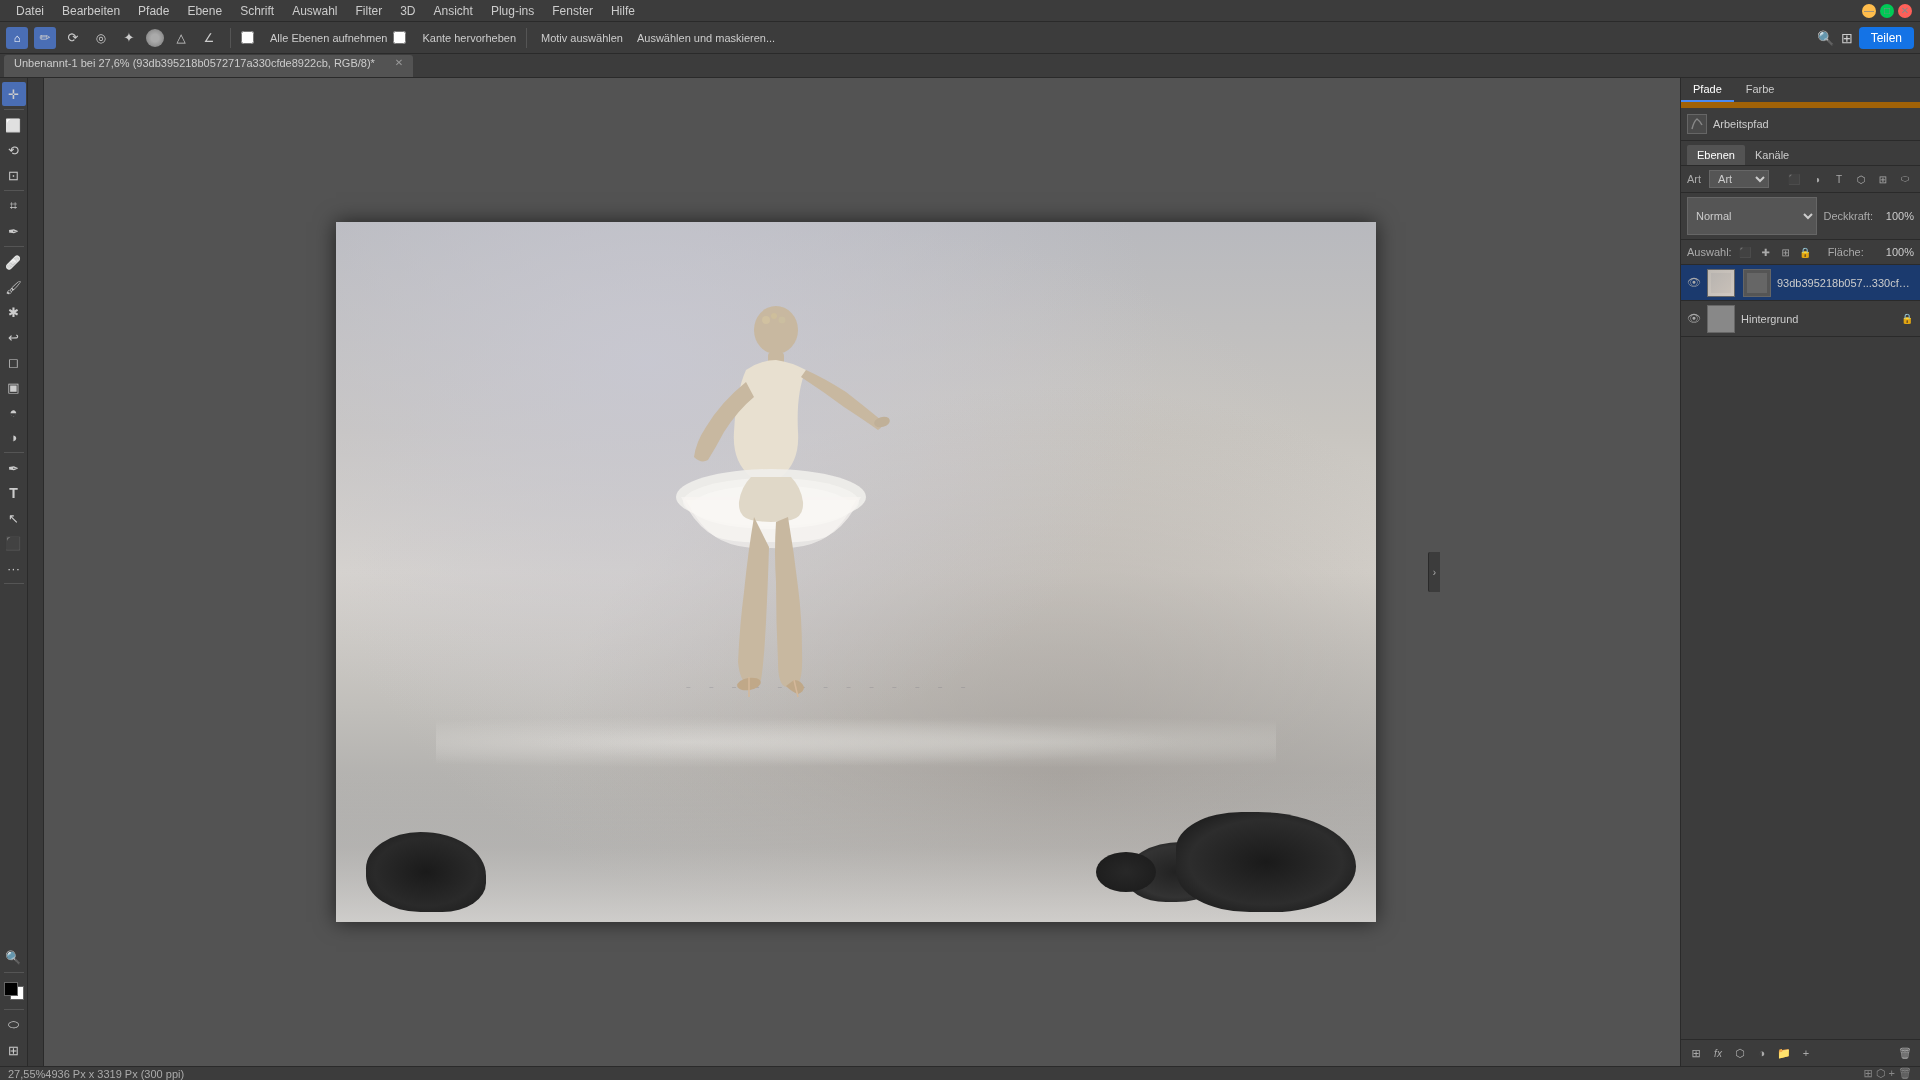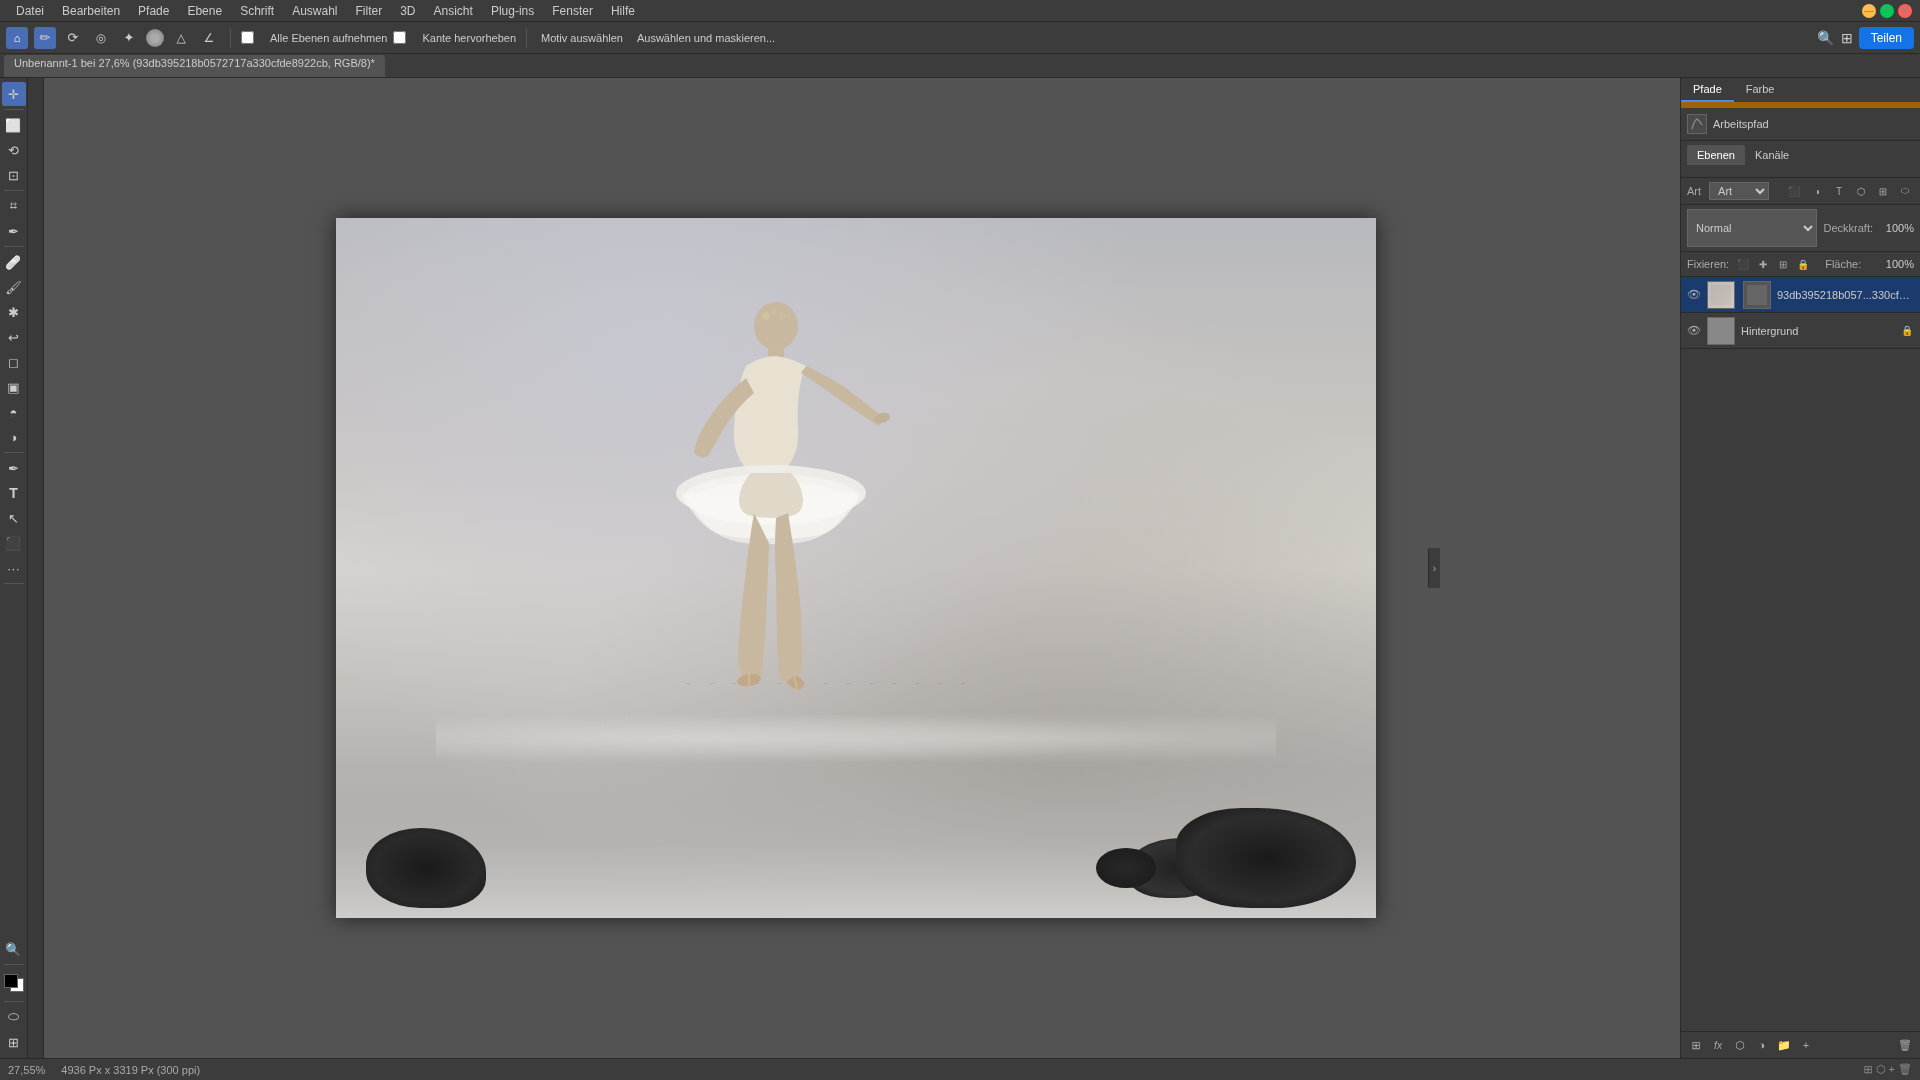--- a/index.html
+++ b/index.html
@@ -125,21 +125,20 @@
       background: #535353;
       color: #ccc;
       padding: 2px 10px;
       font-size: 11px;
       border-radius: 3px 3px 0 0;
       display: flex;
       align-items: flex-start;
       gap: 20px;
       cursor: pointer;
       height: 22px;
-      flex-direction: column;
     }
     .tab .tab-close {
       color: #999;
       font-size: 10px;
       cursor: pointer;
     }
 
     
     #main {
       display: flex;
@@ -261,21 +260,21 @@
     
     #layers-section {
       flex: 1;
       display: flex;
       flex-direction: column;
     }
     #layers-tabs {
       display: flex;
       background: #3c3c3c;
       border-bottom: 1px solid #2a2a2a;
-      padding: 4px 6px 12px;
+      padding: 4px 6px 0;
     }
     .layers-tab {
       padding: 4px 10px;
       font-size: 11px;
       color: #ccc;
       cursor: pointer;
       border-radius: 2px 2px 0 0;
     }
     .layers-tab.active {
       background: #535353;
@@ -421,26 +420,25 @@
       justify-content: center;
       cursor: pointer;
       color: #aaa;
       font-size: 11px;
       border-radius: 2px;
     }
 
     
     #statusbar {
       background: #3c3c3c;
-      height: 22px;
+      height: 14px;
       display: flex;
       align-items: center;
       padding: 0 8px;
       border-top: 1px solid #2a2a2a;
-      gap: 16px;
       flex-shrink: 0;
     }
     .status-text {
       font-size: 11px;
       color: #aaa;
     }
 
     
     #panel-collapse-right {
       position: absolute;
@@ -770,21 +768,21 @@
           <option>Normal</option>
           <option>Auflösen</option>
           <option>Abdunkeln</option>
           <option>Multiplizieren</option>
         </select>
         <span class="opacity-label">Deckkraft:</span>
         <span class="opacity-value">100%</span>
       </div>
 
       <div id="fill-row">
-        <span class="fill-label">Fixieren:</span>
+        <span class="fill-label">Auswahl:</span>
         <div class="fill-icons">
           <div class="fill-icon-btn">⬛</div>
           <div class="fill-icon-btn">✚</div>
           <div class="fill-icon-btn">⊞</div>
           <div class="fill-icon-btn">🔒</div>
         </div>
         <span style="font-size:11px; color:#aaa; margin-left:8px;">Fläche:</span>
         <span class="fill-value">100%</span>
       </div>
 

